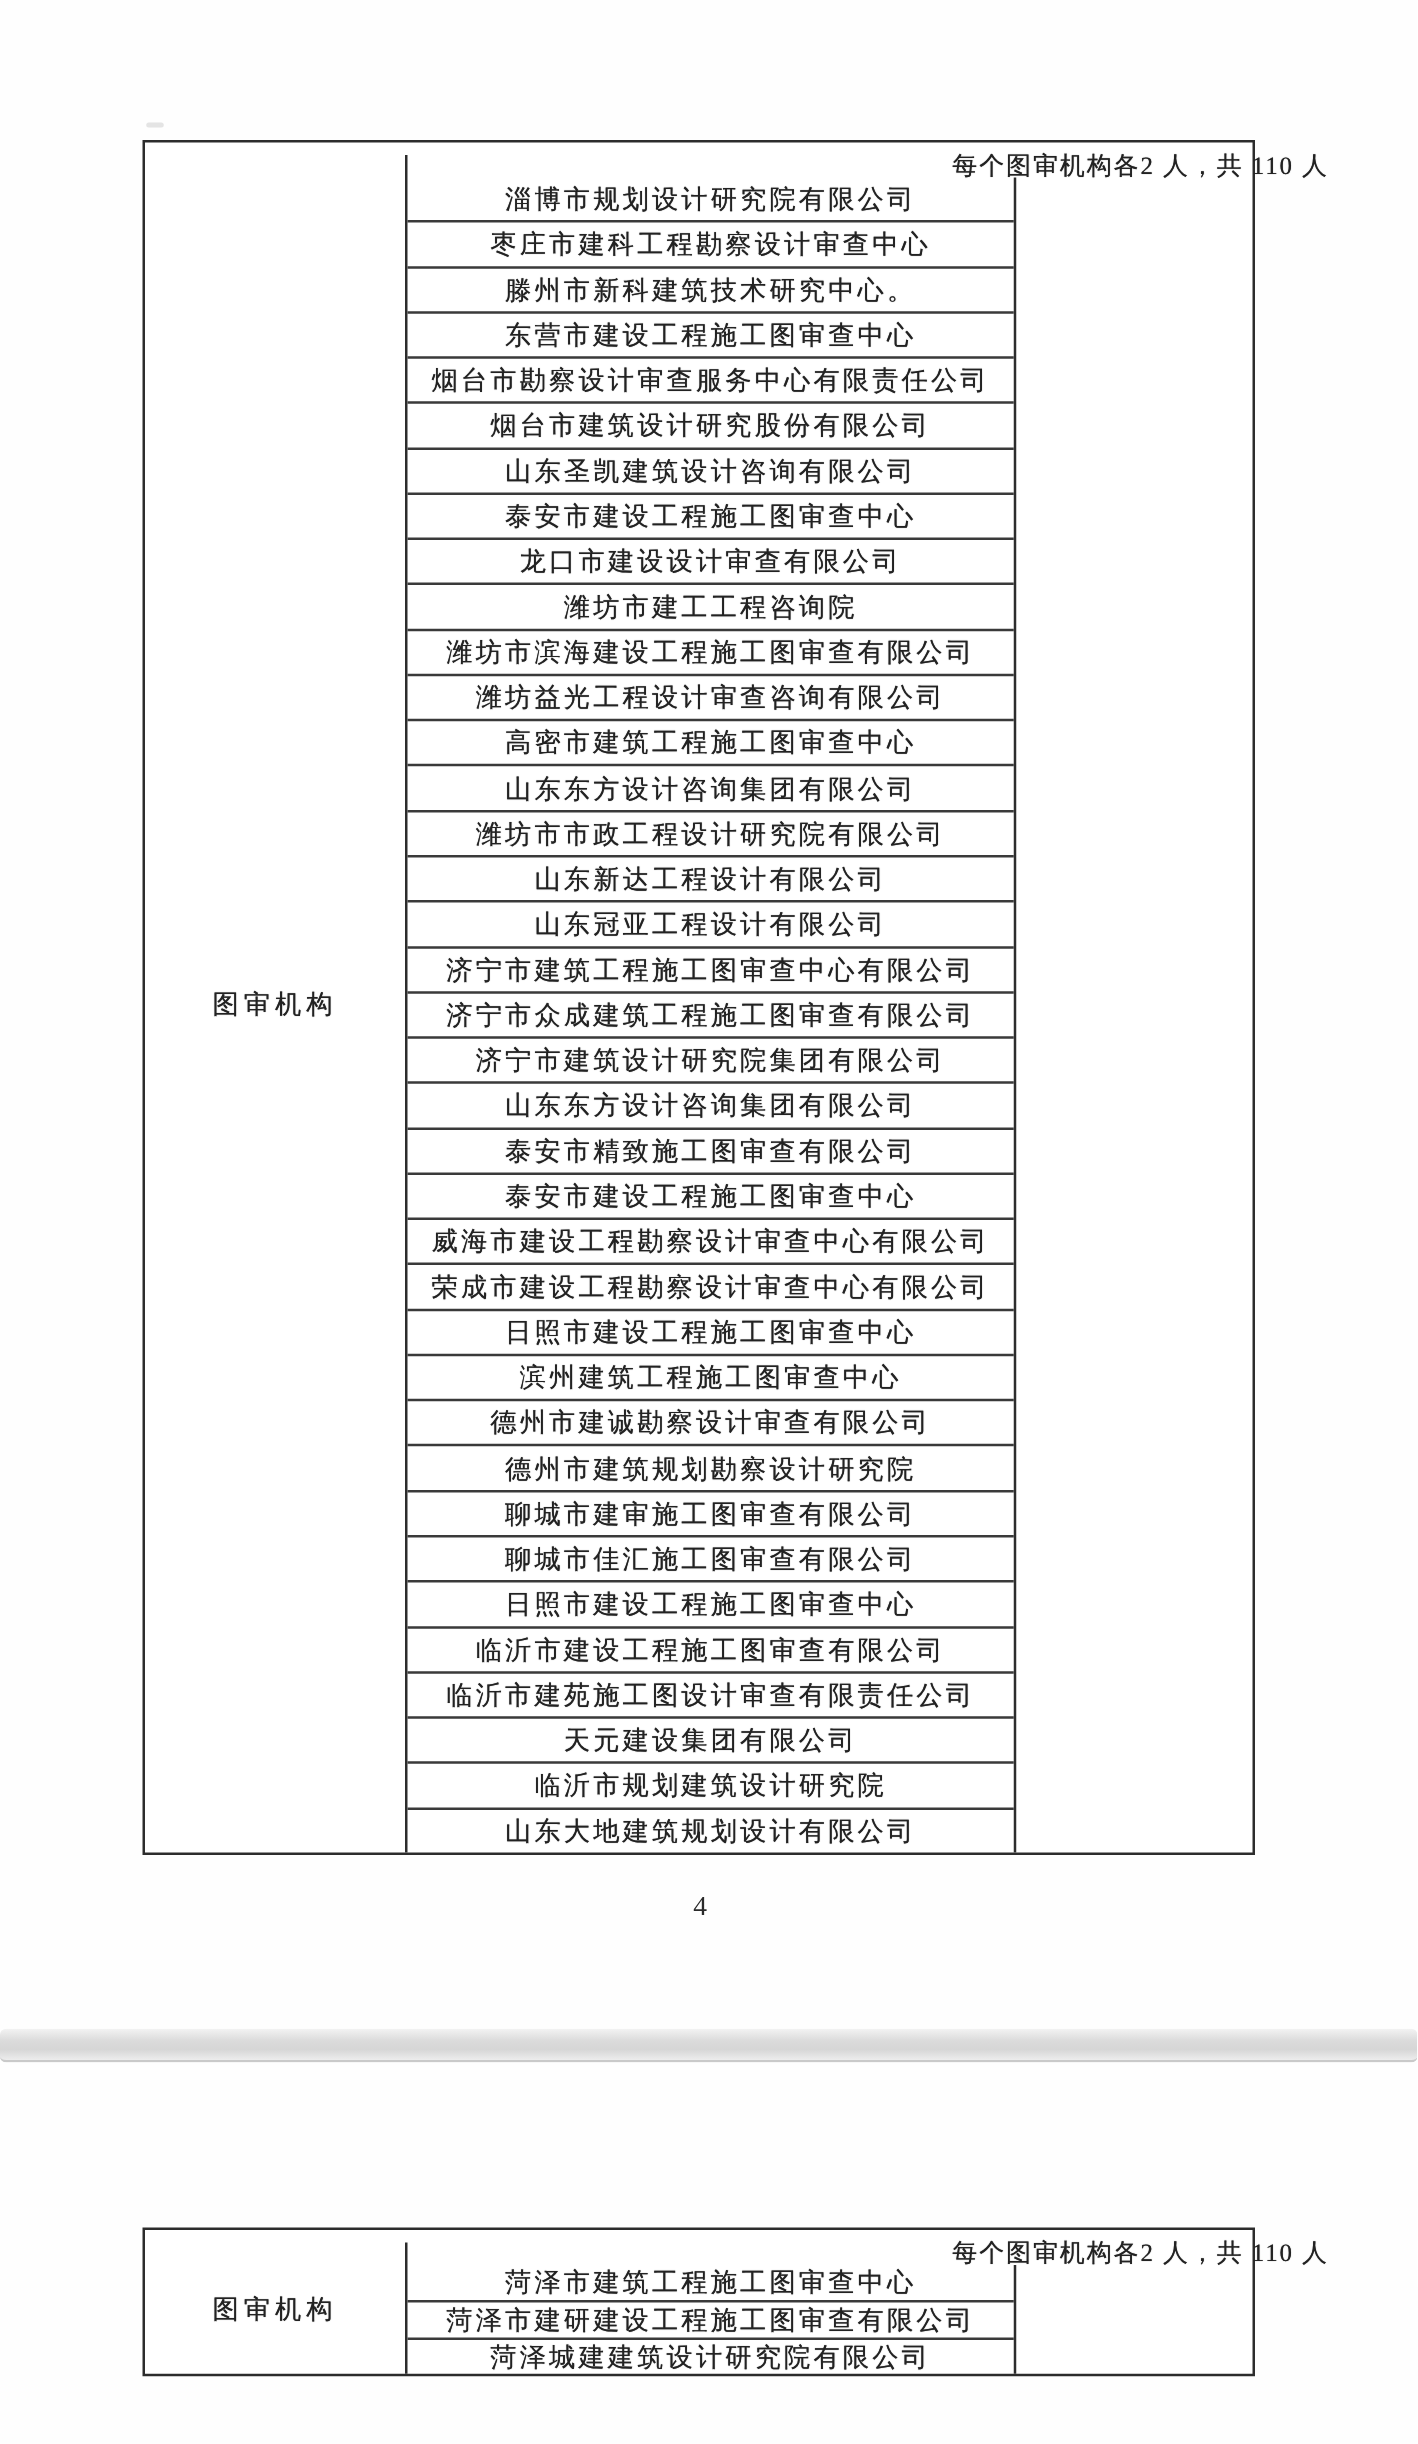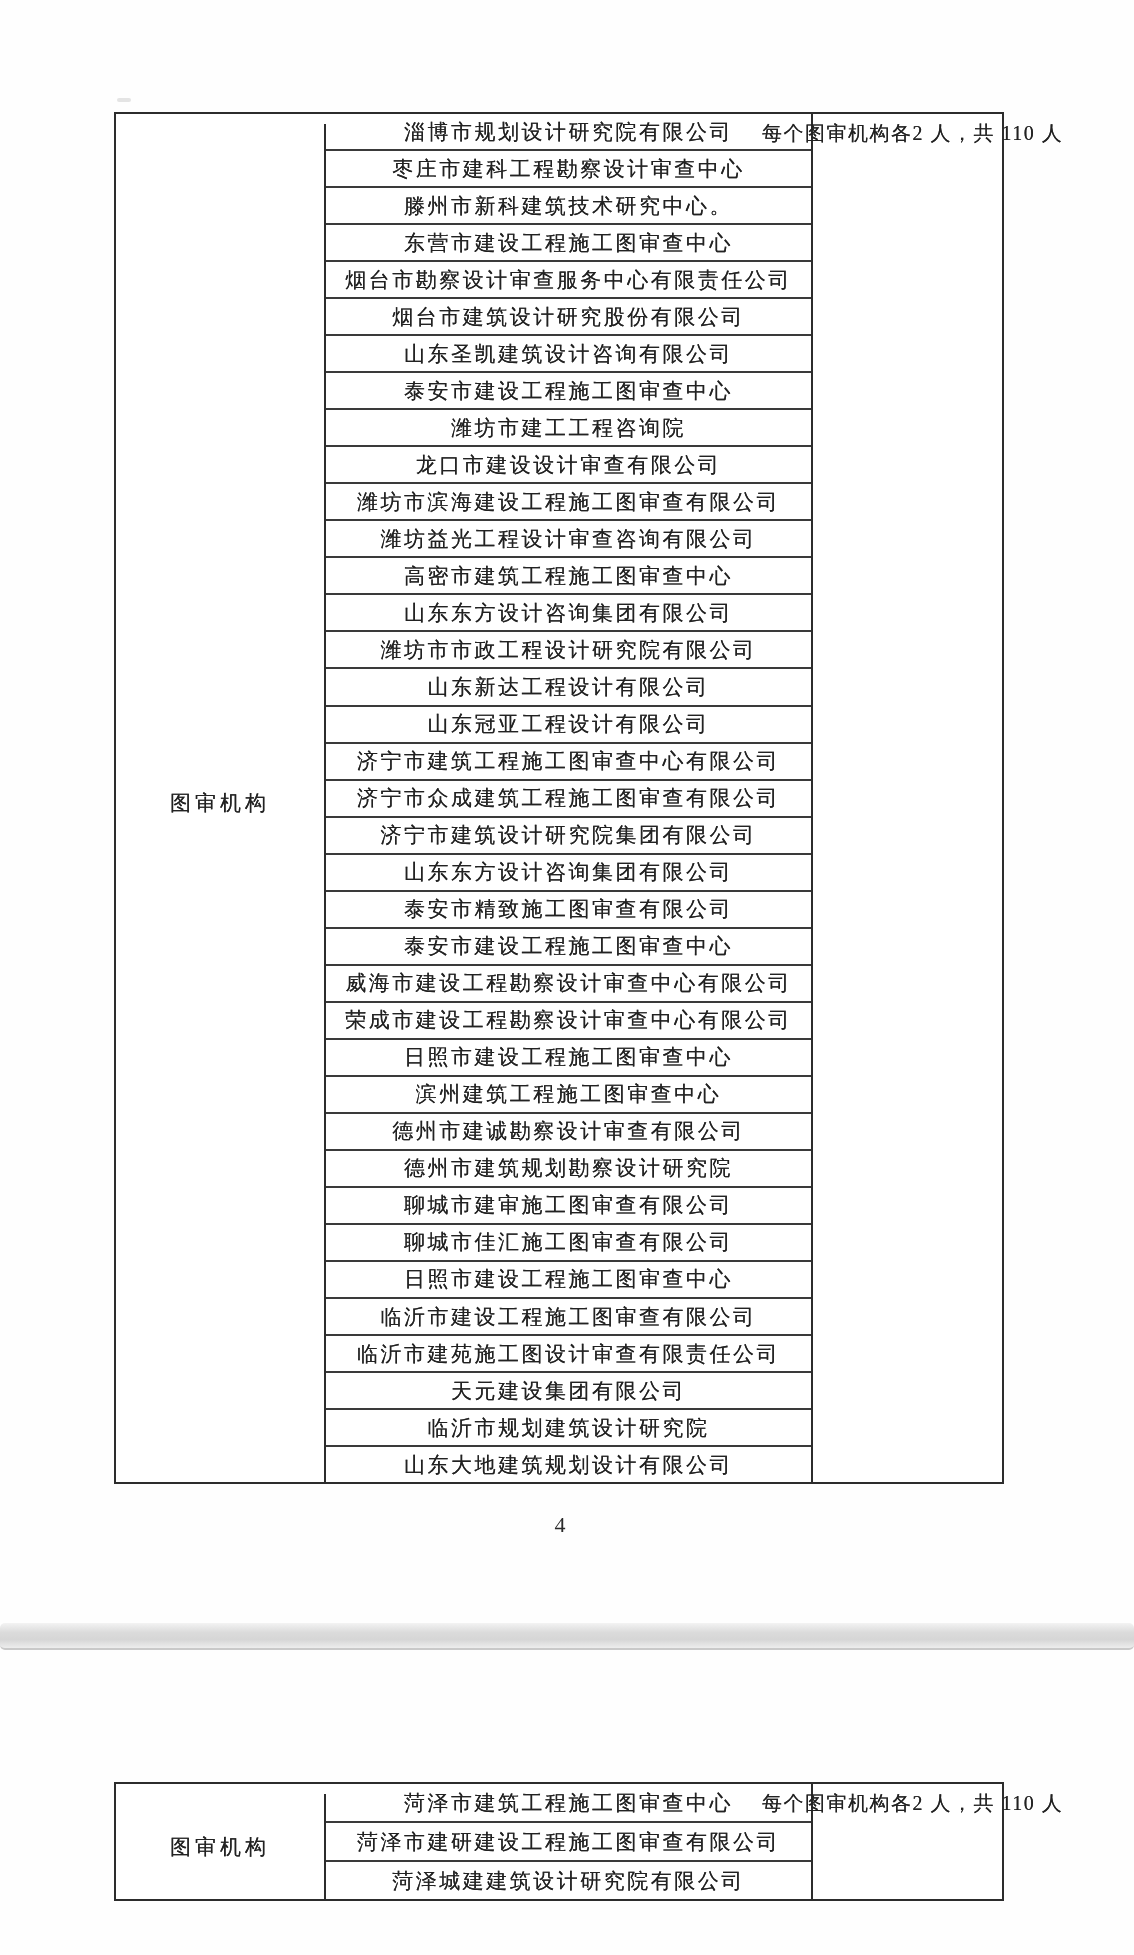--- a/index.html
+++ b/index.html
@@ -19,21 +19,21 @@
   .tbl1 { left:114px; top:112px; width:890px; height:1372px; }
   .tbl2 { left:114px; top:1782px; width:890px; height:119px; }
 
   .col-label {
     width:210px; box-sizing:border-box; border-right:2px solid #2c2c2c;
     display:flex; align-items:center; justify-content:center;
     font-size:21px; letter-spacing:4px; white-space:nowrap;margin-top:10px;
   }
   .col-names {
     flex:1; box-sizing:border-box; border-right:2px solid #2c2c2c;
-    display:flex; flex-direction:column;
+    display:flex; flex-direction:column;margin-top:28px;
   }
   .row {
     flex:1; display:flex; align-items:center; justify-content:center;
     font-size:21px; letter-spacing:2.5px; white-space:nowrap;
   }
   .row:not(:last-child){ border-bottom:2px solid #3a3a3a; }
   .col-cap {
     width:189px; box-sizing:border-box;
     display:flex; flex-direction:row; justify-content:center;
     padding-left:10px; font-size:20px; line-height:38px;
@@ -67,22 +67,22 @@
     <div class="col-label">图审机构</div>
     <div class="col-names">
       <div class="row">淄博市规划设计研究院有限公司</div>
       <div class="row">枣庄市建科工程勘察设计审查中心</div>
       <div class="row">滕州市新科建筑技术研究中心。</div>
       <div class="row">东营市建设工程施工图审查中心</div>
       <div class="row">烟台市勘察设计审查服务中心有限责任公司</div>
       <div class="row">烟台市建筑设计研究股份有限公司</div>
       <div class="row">山东圣凯建筑设计咨询有限公司</div>
       <div class="row">泰安市建设工程施工图审查中心</div>
+      <div class="row">龙口市建设设计审查有限公司</div>
       <div class="row">潍坊市建工工程咨询院</div>
-      <div class="row">龙口市建设设计审查有限公司</div>
       <div class="row">潍坊市滨海建设工程施工图审查有限公司</div>
       <div class="row">潍坊益光工程设计审查咨询有限公司</div>
       <div class="row">高密市建筑工程施工图审查中心</div>
       <div class="row">山东东方设计咨询集团有限公司</div>
       <div class="row">潍坊市市政工程设计研究院有限公司</div>
       <div class="row">山东新达工程设计有限公司</div>
       <div class="row">山东冠亚工程设计有限公司</div>
       <div class="row">济宁市建筑工程施工图审查中心有限公司</div>
       <div class="row">济宁市众成建筑工程施工图审查有限公司</div>
       <div class="row">济宁市建筑设计研究院集团有限公司</div>

